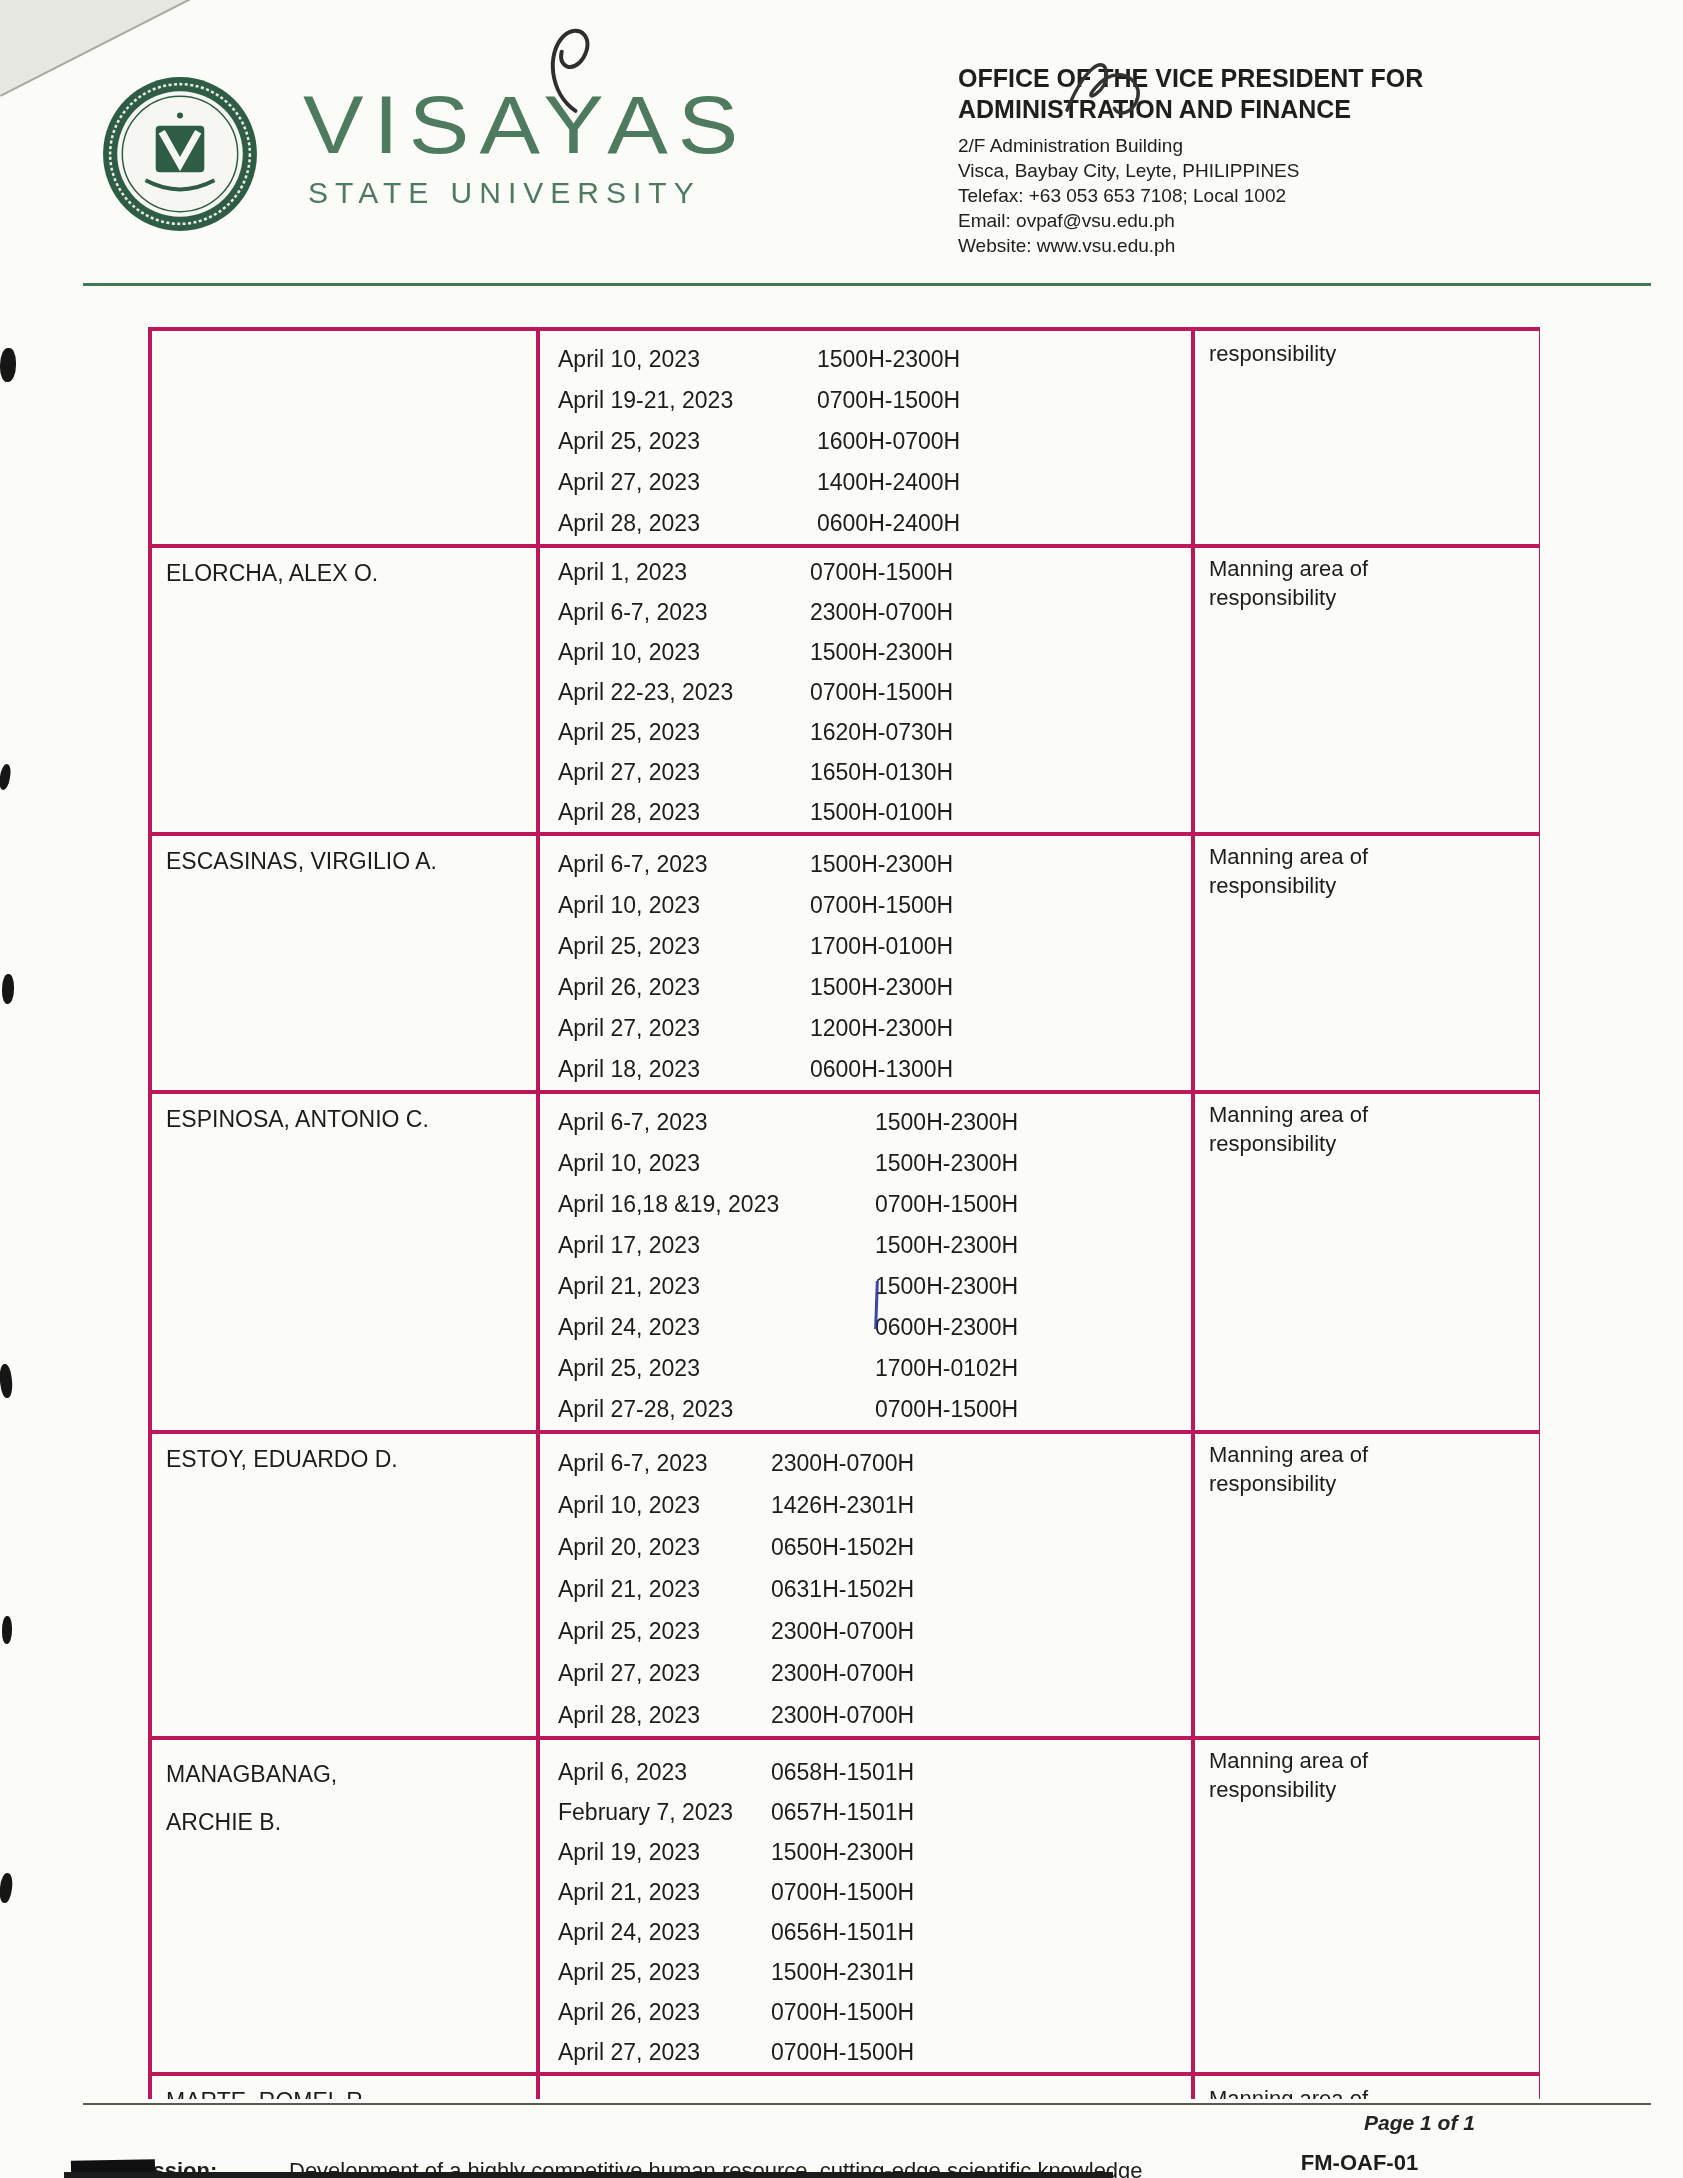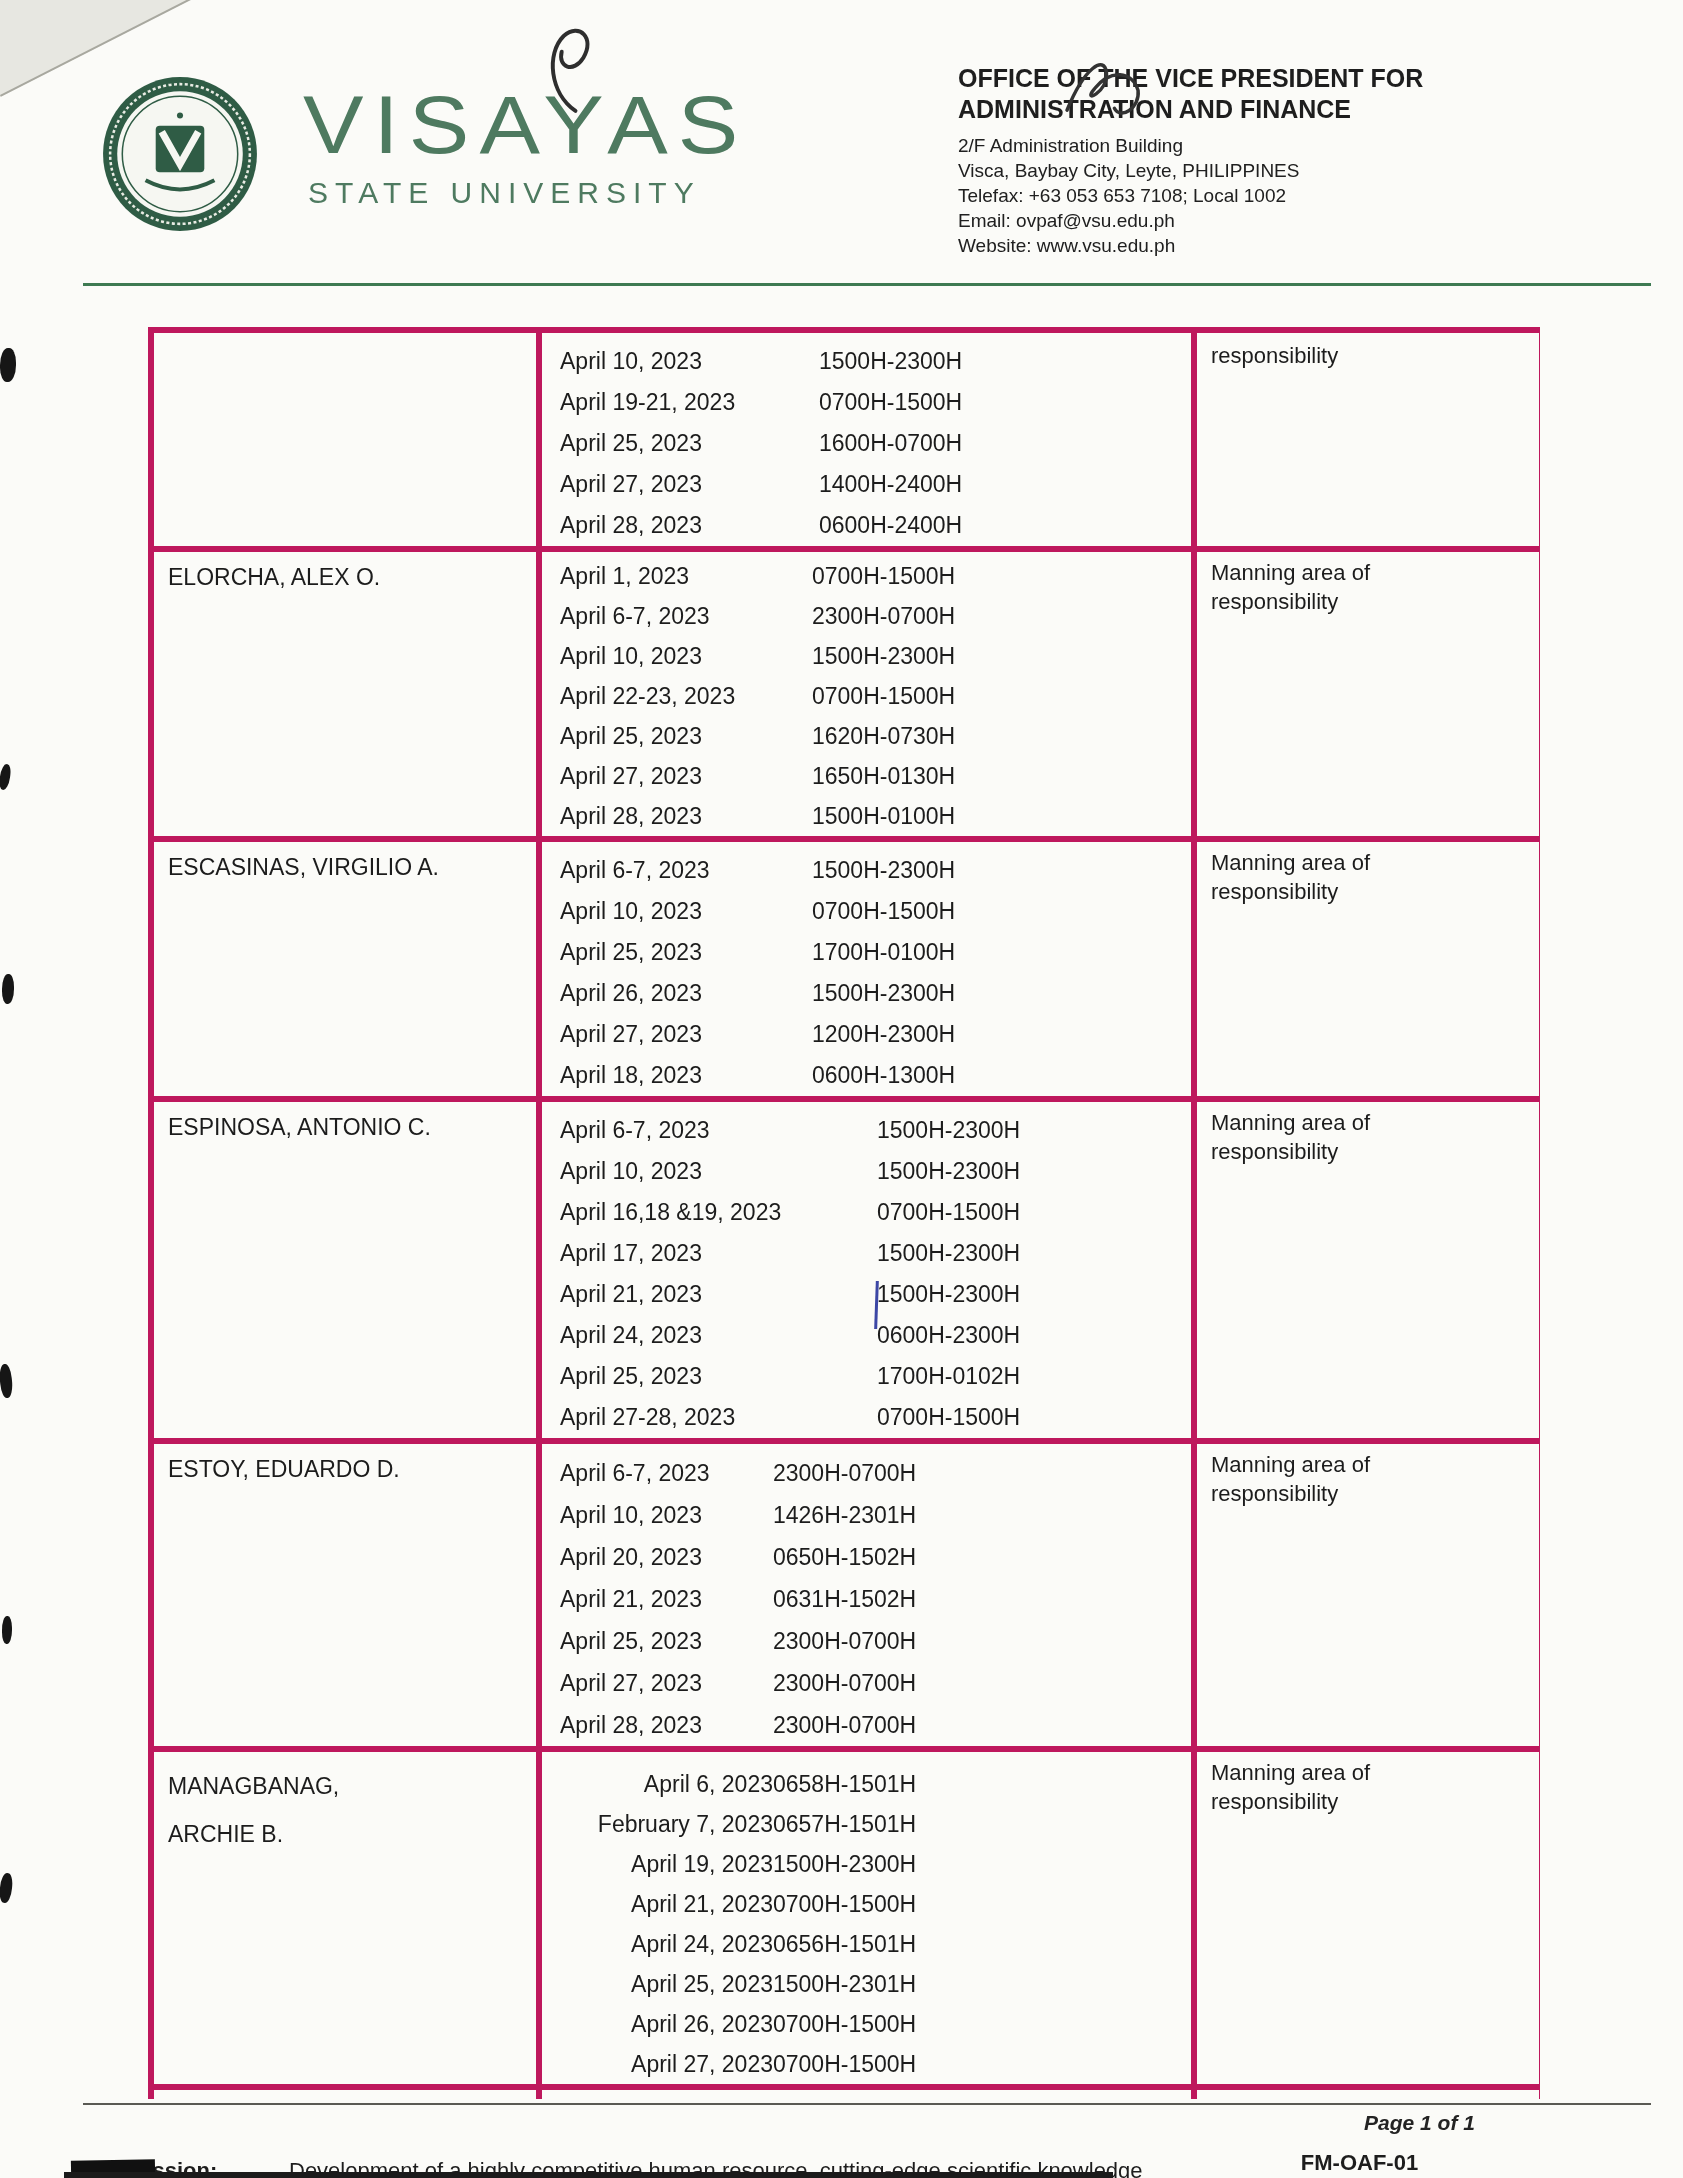--- a/index.html
+++ b/index.html
@@ -18,36 +18,36 @@
   .uni-sub{font-size:30px;color:#4e7a60;letter-spacing:7px;margin-top:8px;text-align:right;}
   .office-block{position:absolute;left:958px;top:63px;width:634px;}
   .office-title{font-size:25px;font-weight:700;color:#1e1e1e;line-height:31px;}
   .office-addr{font-size:19px;line-height:25px;color:#202020;}
   .office-addr.first{margin-top:8px;}
   .green-rule{position:absolute;left:83px;top:283px;width:1568px;height:3px;background:#3e7a52;}
 
   
   .table-wrap{position:absolute;left:148px;top:327px;width:1392px;height:1772px;overflow:hidden;}
   table.sched{border-collapse:collapse;width:1392px;table-layout:fixed;}
-  table.sched td{border:6px solid #be185d;vertical-align:top;box-sizing:border-box;}
+  table.sched td{border:4px solid #be185d;vertical-align:top;box-sizing:border-box;}
   .col-name{width:388px;padding:10px 10px 0 14px;font-size:23px;}
   .col-sched{width:655px;padding:8px 0 0 18px;font-size:23px;}
   .col-remark{width:348px;padding:6px 10px 6px 14px;font-size:22px;vertical-align:middle;}
   .sched-line{display:flex;line-height:40px;white-space:nowrap;}
   .sched-date{width:252px;flex:0 0 auto;}
   .sched-time{flex:0 0 auto;}
   .remark-inner{display:inline-block;max-width:206px;line-height:29px;}
   .name-inner{display:inline-block;line-height:30px;}
 
   .row-0 td{height:214px;} .row-0 .sched-line{line-height:41px;}
   .row-1 td{height:282px;} .row-1 .col-sched{padding-top:4px;}
   .row-2 td{height:251px;} .row-2 .sched-line{line-height:41px;}
   .row-3 td{height:335px;border-top-width:3px;} .row-3 .sched-line{line-height:41px;}
   .row-4 td{height:304px;} .row-4 .sched-line{line-height:42px;}
-  .row-5 td{height:320px;} .row-5 .col-sched{padding-top:12px;text-align:right;}
+  .row-5 td{height:320px;} .row-5 .col-sched{padding-top:12px;}
   .row-6 td{height:79px;}  .row-6 .col-sched{padding-top:16px;}
 
   .row-0 .sched-date{width:259px;}
   .row-3 .sched-date{width:317px;}
   .row-4 .sched-date,.row-5 .sched-date,.row-6 .sched-date{width:213px;}
   .row-0 .col-remark,.row-6 .col-remark{vertical-align:top;padding-top:8px;}
   .row-5 .name-inner{max-width:248px;line-height:48px;}
 
   
   .footer-rule{position:absolute;left:83px;top:2103px;width:1568px;height:2px;background:#5a5a54;}

